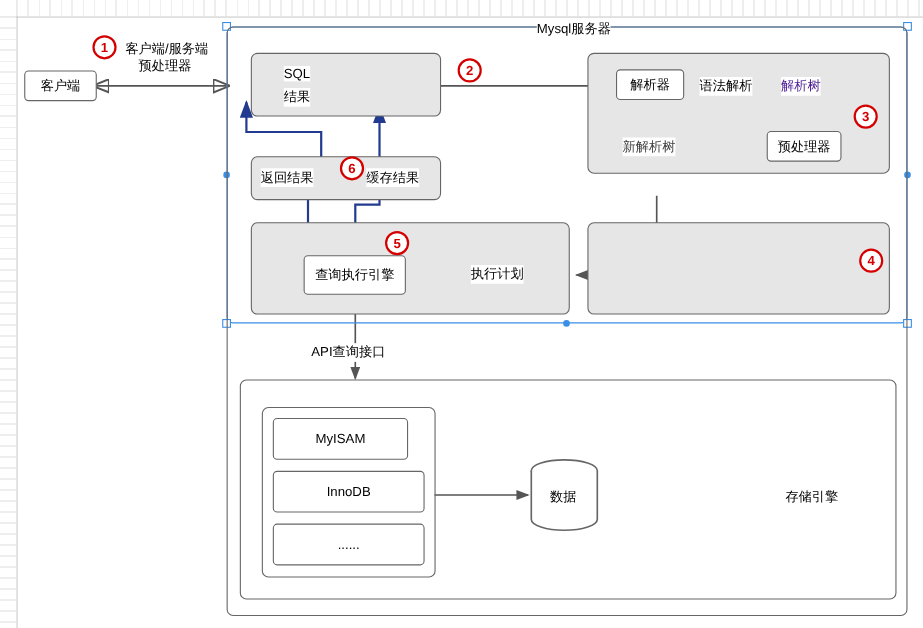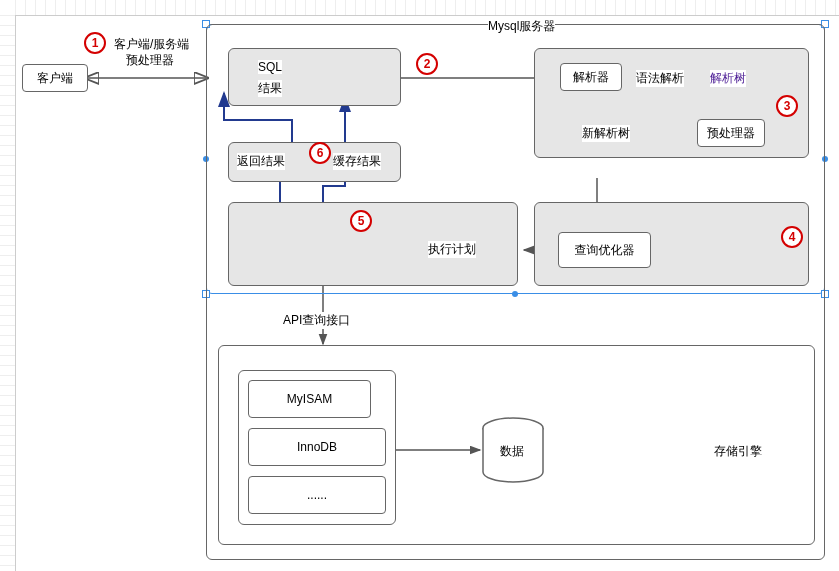--- a/index.html
+++ b/index.html
@@ -94,26 +94,26 @@
 
 <div class="container grey" style="left:228px;top:142px;width:173px;height:40px"></div>
 <div class="lbl" style="left:237px;top:153px">返回结果</div>
 <div class="lbl" style="left:333px;top:153px">缓存结果</div>
 
 <div class="container grey" style="left:534px;top:48px;width:275px;height:110px"></div>
 <div class="box" style="left:560px;top:63px;width:62px;height:28px">解析器</div>
 <div class="lbl" style="left:636px;top:70px">语法解析</div>
 <div class="lbl" style="left:710px;top:70px;color:#4c1d95">解析树</div>
 <div class="box" style="left:697px;top:119px;width:68px;height:28px">预处理器</div>
-<div class="lbl" style="left:582px;top:125px;color:#000000">新解析树</div>
+<div class="lbl" style="left:566px;top:125px;color:#404040">新解析树</div>
 
 <div class="container grey" style="left:228px;top:202px;width:290px;height:84px"></div>
+<div class="box" style="left:276px;top:232px;width:93px;height:36px">查询执行引擎</div>
 <div class="lbl" style="left:428px;top:241px">执行计划</div>
 <div class="container grey" style="left:534px;top:202px;width:275px;height:84px"></div>
-<div class="box" style="left:558px;top:232px;width:93px;height:36px">查询优化器</div>
 
 <div class="lbl" style="left:283px;top:312px">API查询接口</div>
 
 <div class="container" style="left:218px;top:345px;width:597px;height:200px"></div>
 <div class="container" style="left:238px;top:370px;width:158px;height:155px"></div>
 <div class="box" style="left:248px;top:380px;width:123px;height:38px">MyISAM</div>
 <div class="box" style="left:248px;top:428px;width:138px;height:38px">InnoDB</div>
 <div class="box" style="left:248px;top:476px;width:138px;height:38px">......</div>
 <div class="lbl" style="left:500px;top:443px">数据</div>
 <div class="lbl" style="left:714px;top:443px">存储引擎</div>

